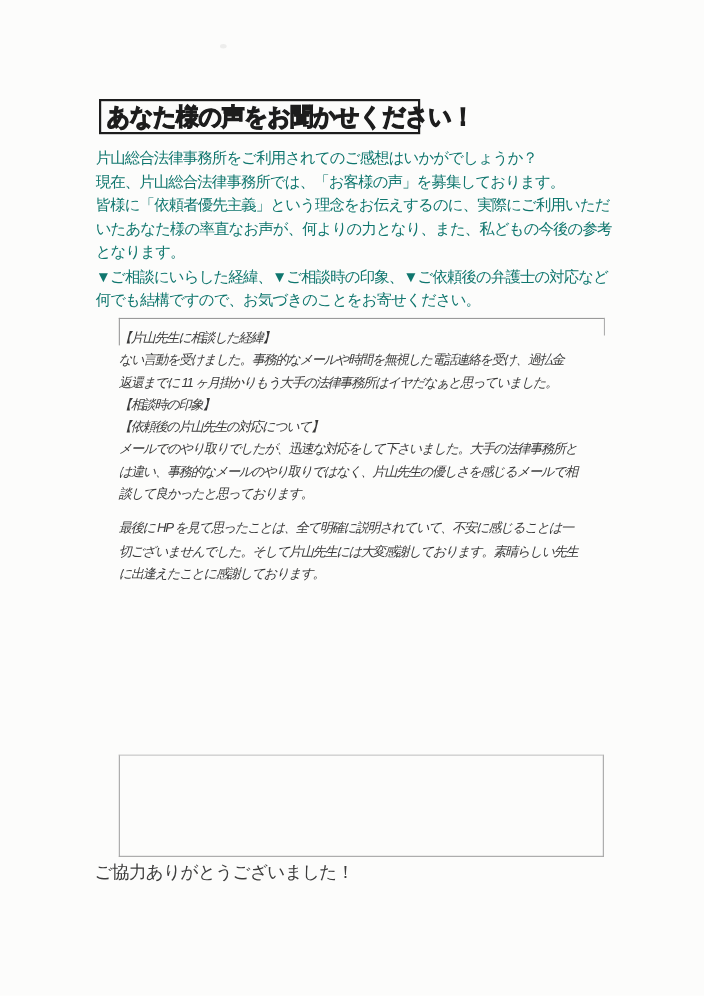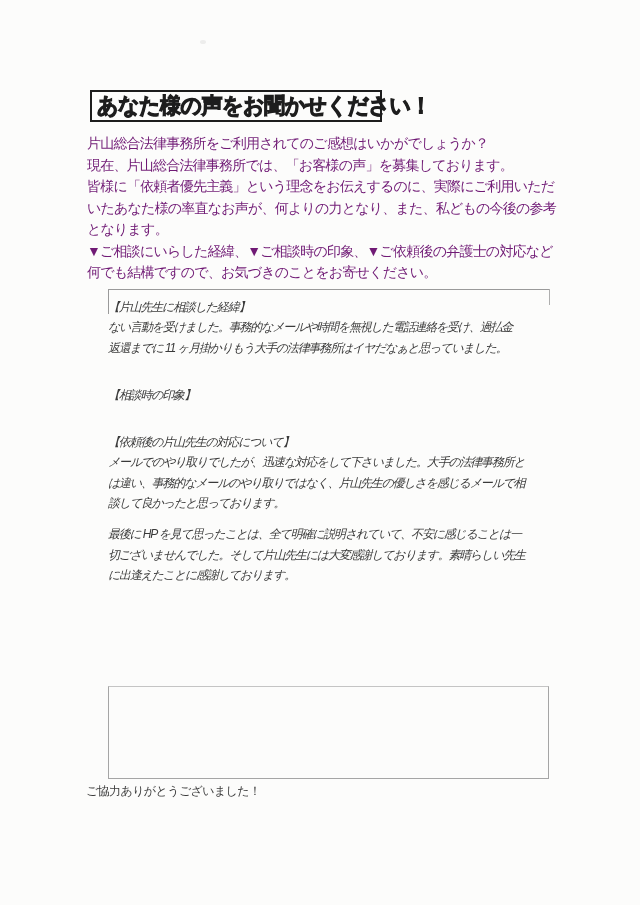--- a/index.html
+++ b/index.html
@@ -46,21 +46,21 @@
   .intro {
     position: absolute;
     left: 87px; top: 133px;
     width: 500px;
   }
   .intro-line {
     height: 21.5px;
     line-height: 21.5px;
     font-size: 14px;
     letter-spacing: -0.8px;
-    color: #701a75;
+    color: #0f766e;
     white-space: nowrap;
   }
   
   .box-top-line {
     position: absolute;
     left: 108px; top: 289px;
     width: 442px; height: 1px;
     background: #9a9a9a;
   }
   .box-left-stub {
@@ -83,35 +83,35 @@
     color: #3a3a3a;
   }
   .fb-line {
     height: 20.3px;
     line-height: 20.3px;
     font-size: 12px;
     letter-spacing: -1.2px;
     white-space: nowrap;
     font-style: italic;
   }
-  .fb-section + .fb-section { margin-top: 27px; }
+  .fb-section + .fb-section { margin-top: 0; }
   .fb-para + .fb-para { margin-top: 11px; }
   
   .answer-box {
     position: absolute;
     left: 108px; top: 686px;
     width: 441px; height: 93px;
     border: 1px solid #a5a5a5;
     border-top-color: #c4c4c4;
     background: transparent;
   }
   .closing {
     position: absolute;
     left: 86px; top: 783px;
-    font-size: 12px;
+    font-size: 16px;
     letter-spacing: -0.6px;
     color: #3c3c3c;
     white-space: nowrap;
   }
 </style>
 </head>
 <body>
 
 <div class="page">
 

